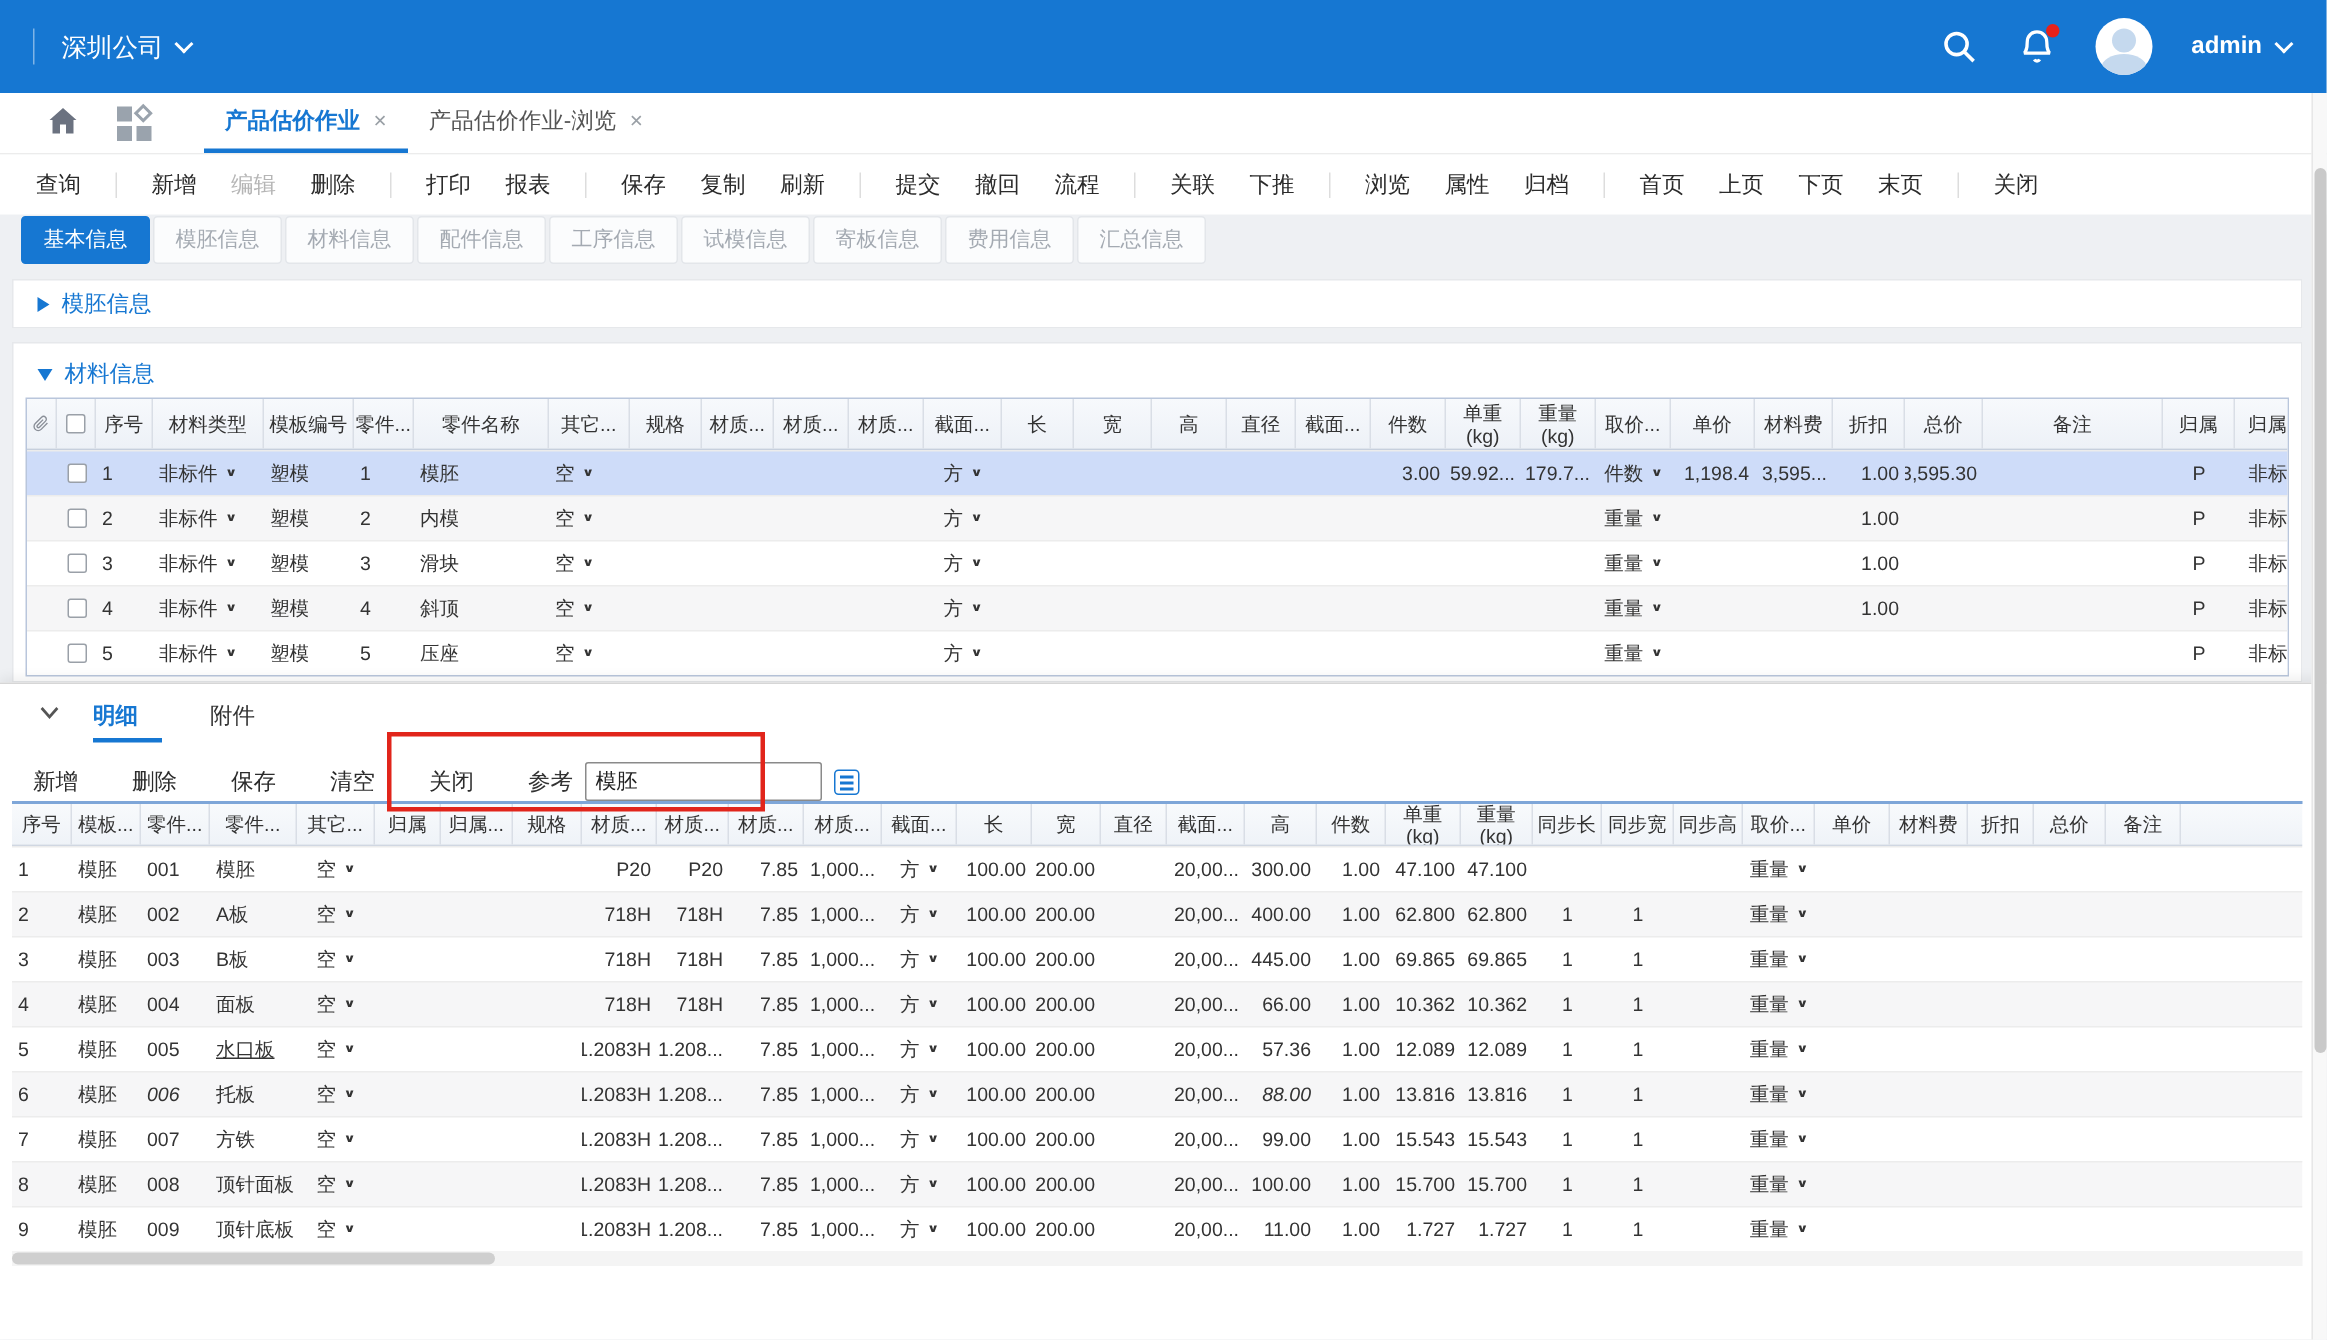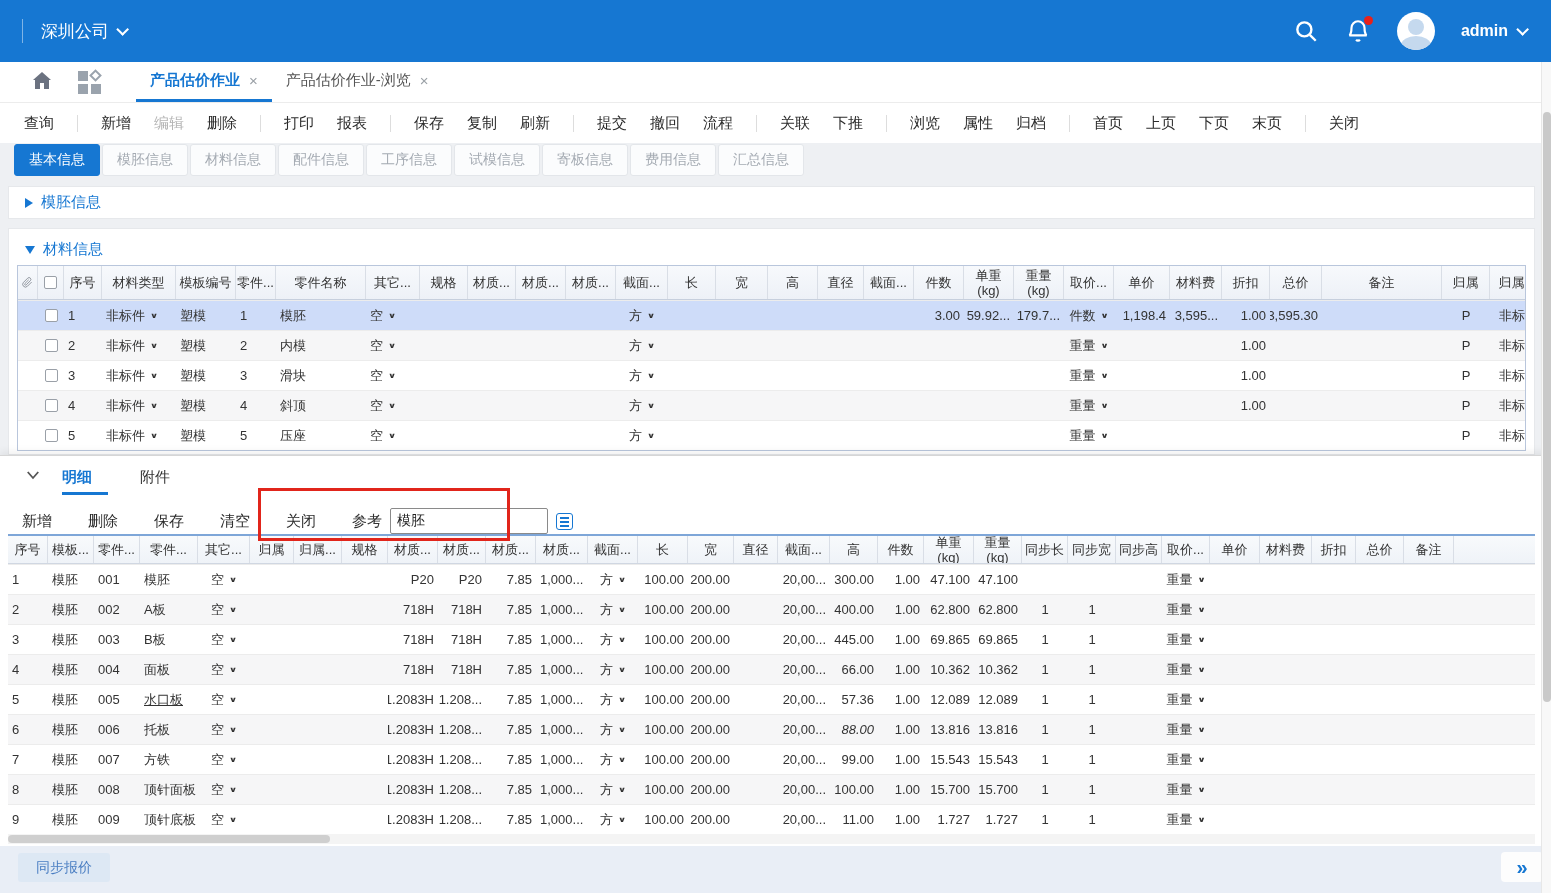--- a/index.html
+++ b/index.html
@@ -1250,21 +1250,21 @@
           <span></span>
         </div>
       </div>
       <div class="g-row even">
         <div class="g-cell l" style="width: 40px;">
           <span>6</span>
         </div>
         <div class="g-cell l" style="width: 46px;">
           <span>模胚</span>
         </div>
-        <div class="g-cell l" style="width: 46px;">
+        <div class="g-cell l" style="width: 46px; font-style: italic;">
           <span>006</span>
         </div>
         <div class="g-cell l" style="width: 58px;">
           <span>托板</span>
         </div>
         <div class="g-cell c" style="width: 52px;">
           <span>空</span>
           <span class="chev">∨</span>
         </div>
         <div class="g-cell c" style="width: 44px;">
@@ -1629,21 +1629,17 @@
         <div class="g-cell c" style="width: 50px;">
           <span></span>
         </div>
       </div>
     </div>
 
   <div id="hscroll">
       <span class="thumb"></span>
     </div>
 
-  <div id="dock-bottom">
-    <button id="sync-btn">同步报价</button>
-    <div id="expand-btn">»</div>
-  </div>
 </div>
 
 <div id="vscroll">
     <span class="thumb"></span>
   </div>
 
 </body></html>

